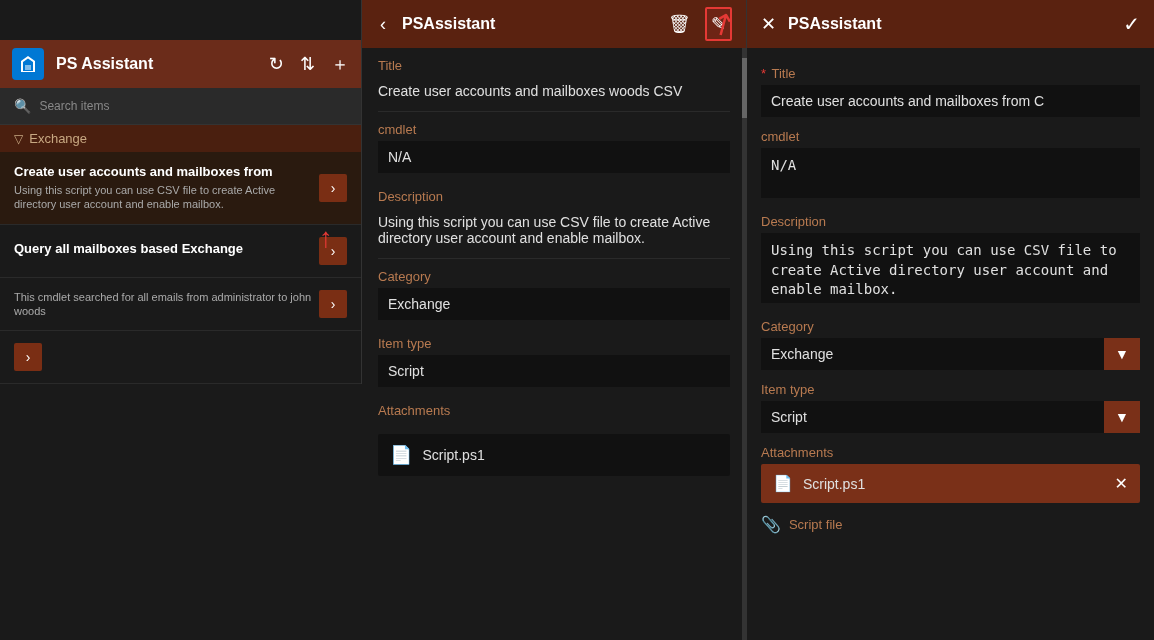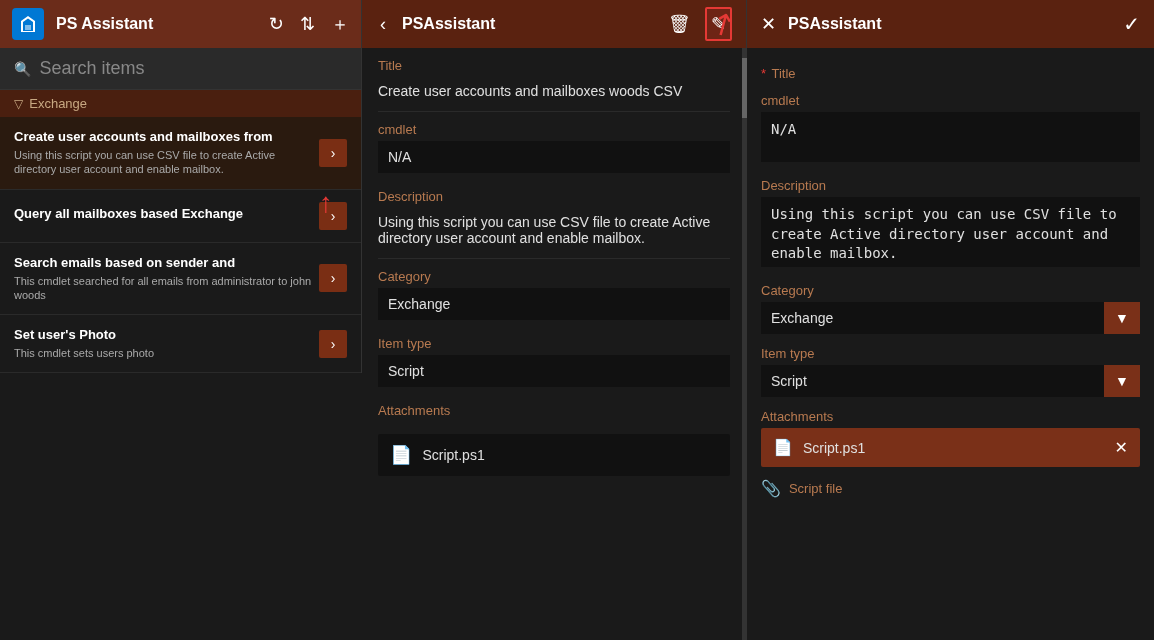--- a/index.html
+++ b/index.html
@@ -22,20 +22,21 @@
       flex-shrink: 0;
     }
 
     .app-header {
       background: #6b2c1a;
       display: flex;
       align-items: center;
       padding: 8px 12px;
       height: 48px;
       gap: 12px;
+      margin-top: 40px;
     }
 
     .app-logo {
       width: 32px;
       height: 32px;
       background: #0078d4;
       display: flex;
       align-items: center;
       justify-content: center;
       border-radius: 4px;
@@ -78,21 +79,21 @@
     .search-icon-wrap {
       color: #888;
       font-size: 14px;
     }
 
     .search-input {
       background: transparent;
       border: none;
       outline: none;
       color: #e5e5e5;
-      font-size: 18px;
+      font-size: 12px;
       flex: 1;
     }
 
     .search-input::placeholder { color: #888; }
 
     .category-header {
       background: #4a1f0f;
       padding: 6px 14px;
       color: #c8a882;
       font-size: 13px;
@@ -431,31 +432,26 @@
 
     <div class="list-item">
       <div class="list-item-content">
         <div class="list-item-title">Query all mailboxes based Exchange</div>
       </div>
       <div class="list-item-arrow">›</div>
     </div>
 
     <div class="list-item">
       <div class="list-item-content">
-        <div class="list-item-title">Search emails based on sender and</div>
         <div class="list-item-desc">This cmdlet searched for all emails from administrator to john woods</div>
       </div>
       <div class="list-item-arrow">›</div>
     </div>
 
     <div class="list-item">
-      <div class="list-item-content">
-        <div class="list-item-title">Set user's Photo</div>
-        <div class="list-item-desc">This cmdlet sets users photo</div>
-      </div>
       <div class="list-item-arrow">›</div>
     </div>
   </div>
 </div>
 
 <div class="panel-middle-wrapper" style="position:relative;">
   <div class="panel-middle">
 
     <div class="panel-header">
       <span class="ph-icon">‹</span>
@@ -522,20 +518,21 @@
     <span class="pr-check">✓</span>
   </div>
 
   <div class="panel-right-content">
 
     <div class="form-field">
       <div class="form-label">
         <span class="required">*</span>
         <span>Title</span>
       </div>
+      <input class="form-input" type="text" value="Create user accounts and mailboxes from C" style="">
     </div>
 
     <div class="form-field">
       <div class="form-label">cmdlet</div>
       <textarea class="form-textarea" style="height: 50px;">N/A</textarea>
     </div>
 
     <div class="form-field">
       <div class="form-label">Description</div>
       <textarea class="form-textarea" style="">Using this script you can use CSV file to create Active directory user account and enable mailbox.</textarea>

